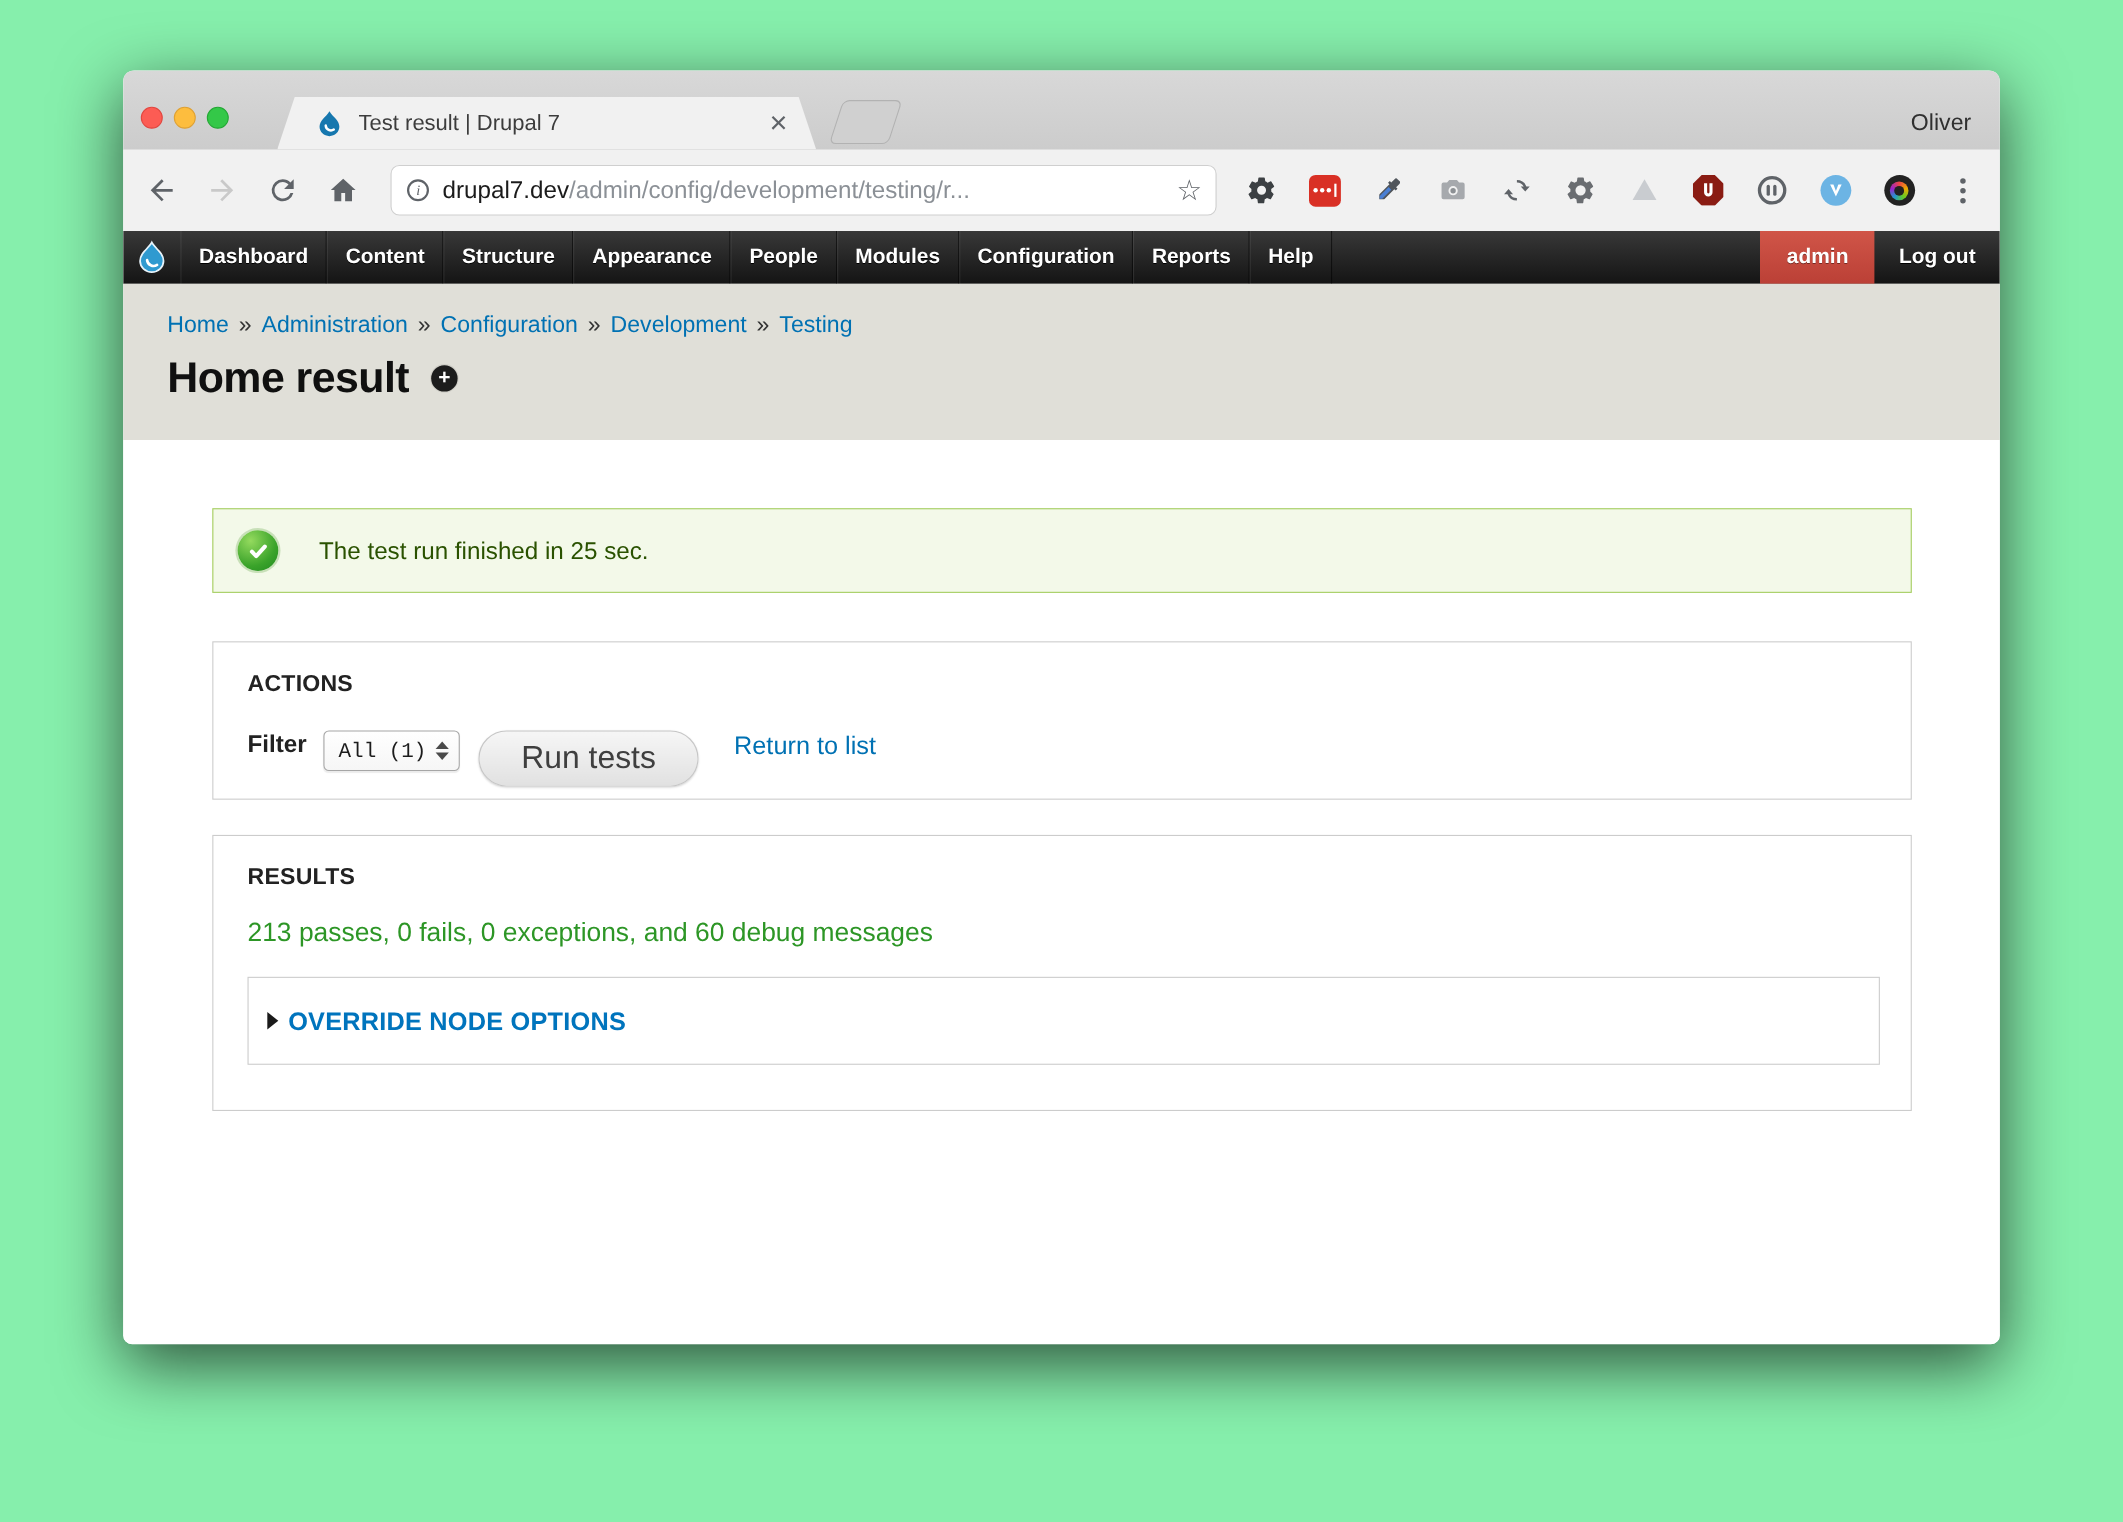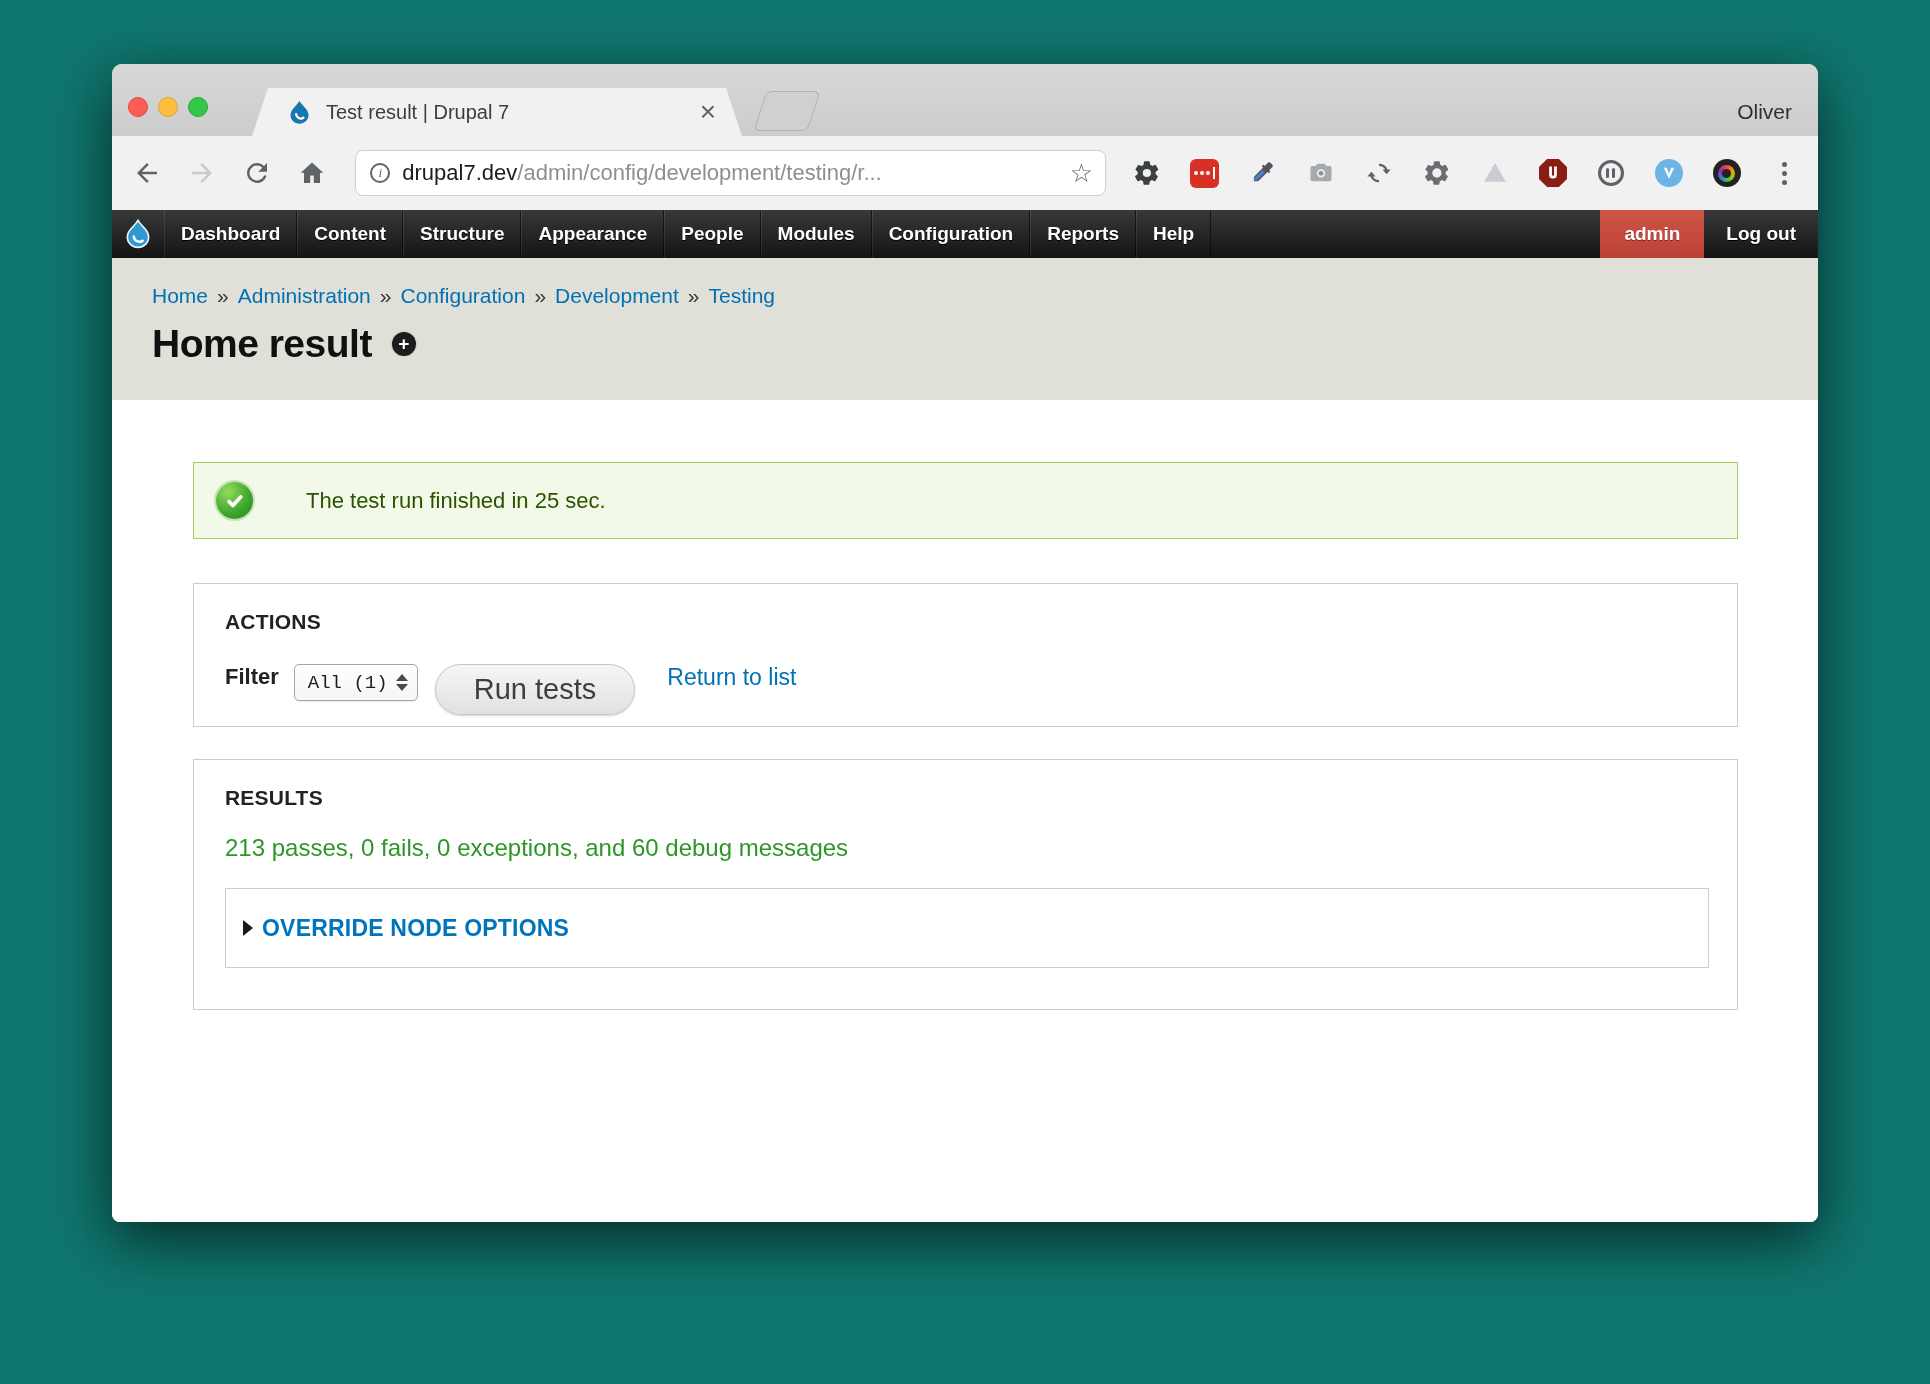--- a/index.html
+++ b/index.html
@@ -1,17 +1,17 @@
 <!DOCTYPE html>
 <html><head>
 <meta charset="utf-8">
 <style>
   * { margin:0; padding:0; box-sizing:border-box; }
   html,body { width:1930px; height:1384px; background:#000; font-family:"Liberation Sans", sans-serif; }
-  .stage { position:relative; width:1930px; height:1384px; background:#0f766e; overflow:hidden; }
+  .stage { position:relative; width:1930px; height:1384px; background:#86efac; overflow:hidden; }
 
   
   .window { position:absolute; left:112px; top:64px; width:1706px; height:1158px;
             border-radius:10px 10px 8px 8px; overflow:hidden; display:flex; flex-direction:column;
             box-shadow:0 18px 60px rgba(0,0,0,.65); background:#fff; }
 
   
   .titlebar { position:relative; height:72px; background:linear-gradient(#d8d8d8,#cccccc); flex:0 0 auto; }
   .traffic { position:absolute; left:16px; top:33px; display:flex; gap:10px; }
   .light { width:20px; height:20px; border-radius:50%; }
@@ -80,21 +80,21 @@
   .crumb-sep { color:#333; }
   .title-row { margin-top:14px; display:flex; align-items:center; }
   .page-title { font-size:39px; font-weight:600; color:#101010; letter-spacing:-0.5px; }
   .shortcut-add { width:24px; height:24px; border-radius:50%; background:#1c1c1c; color:#fff; margin-left:20px;
                   display:flex; align-items:center; justify-content:center; font-size:19px; font-weight:bold;
                   box-shadow:0 0 0 1px #cfcec7; line-height:1; padding-bottom:2px; }
 
   
   .content { flex:1; background:#fff; padding:62px 80px 0 81px; }
   .status-box { height:77px; border:1px solid #a5ce60; background:#f3f9e9; display:flex; align-items:center;
-                padding:0 20px 0 22px;gap:16px; }
+                padding:0 20px 0 22px; }
   .check-icon { width:37px; height:37px; border-radius:50%; flex:0 0 auto;
                 background:radial-gradient(circle at 32% 26%, #94da5e, #3aa32a 62%, #1f8a1f);
                 box-shadow:0 0 0 2px rgba(70,150,40,.25); display:flex; align-items:center; justify-content:center; }
   .status-text { margin-left:37px; font-size:22px; color:#2a5200; }
 
   .fieldset { border:1px solid #cccccc; background:#fff; }
   .fieldset.actions { margin-top:44px; height:144px; padding:26px 28px 0 31px; }
   .legend { font-size:21px; font-weight:bold; color:#222; letter-spacing:.2px; }
   .filter-row { margin-top:30px; display:flex; align-items:flex-start; }
   .filter-label { font-size:22px; font-weight:bold; color:#222; }

